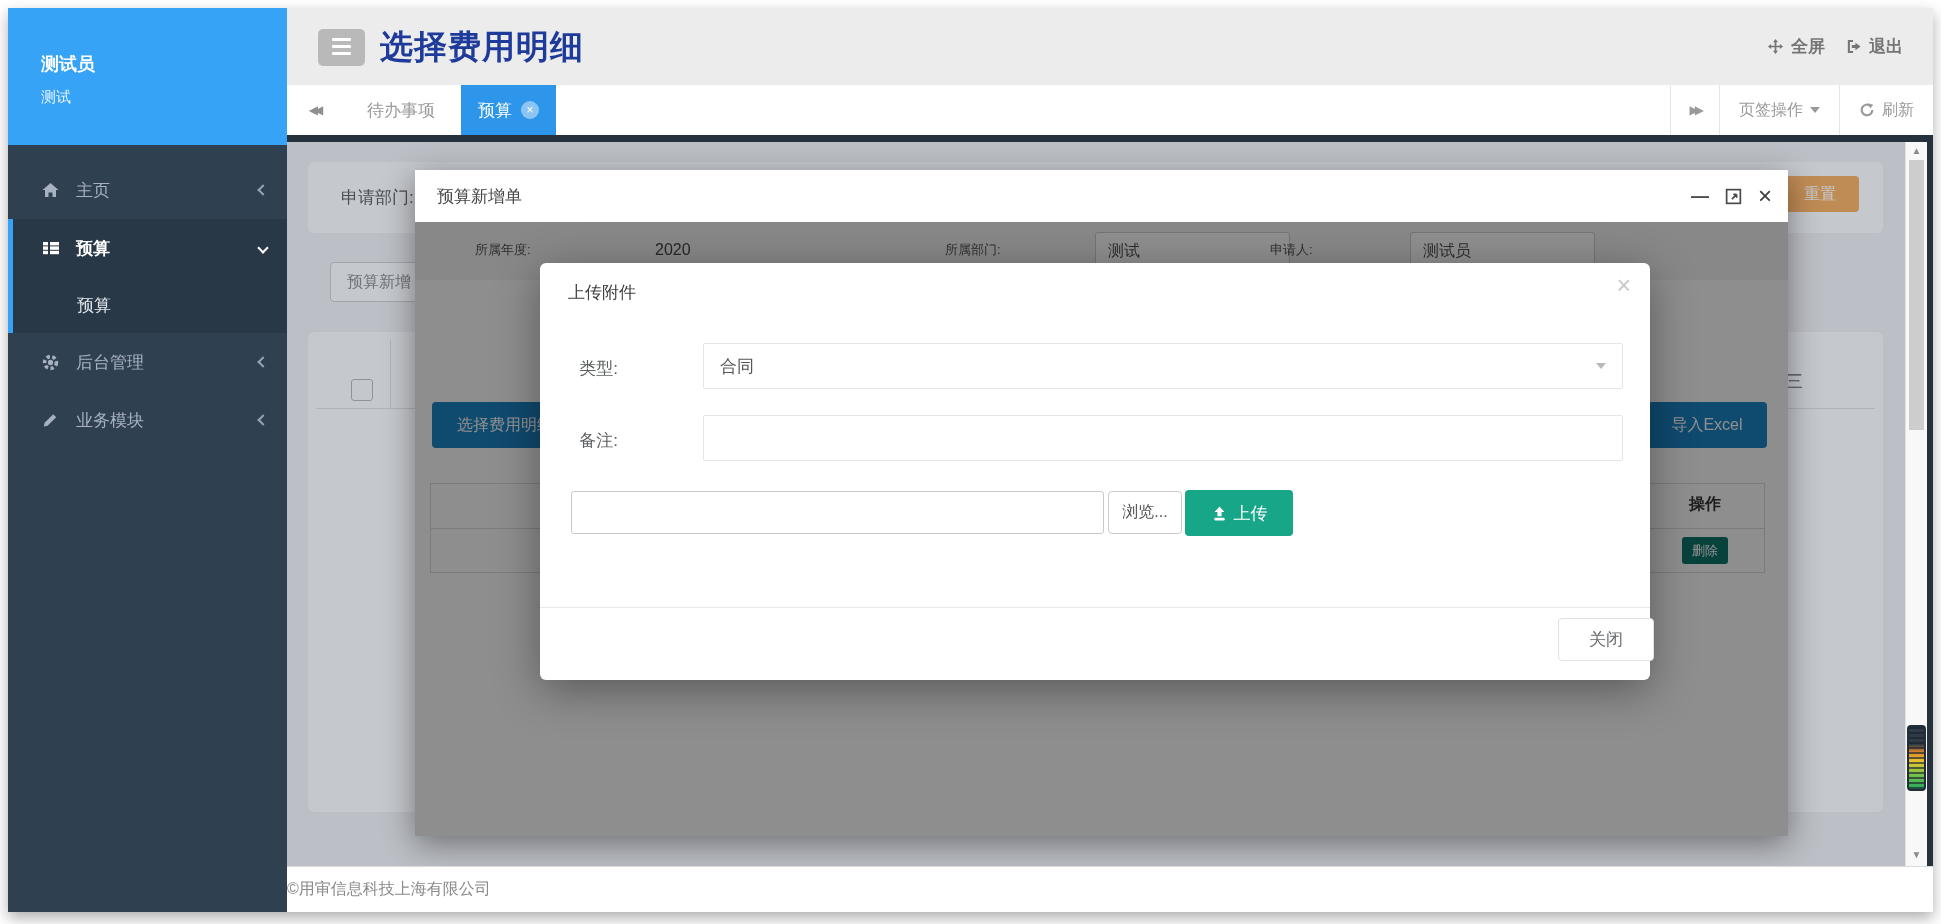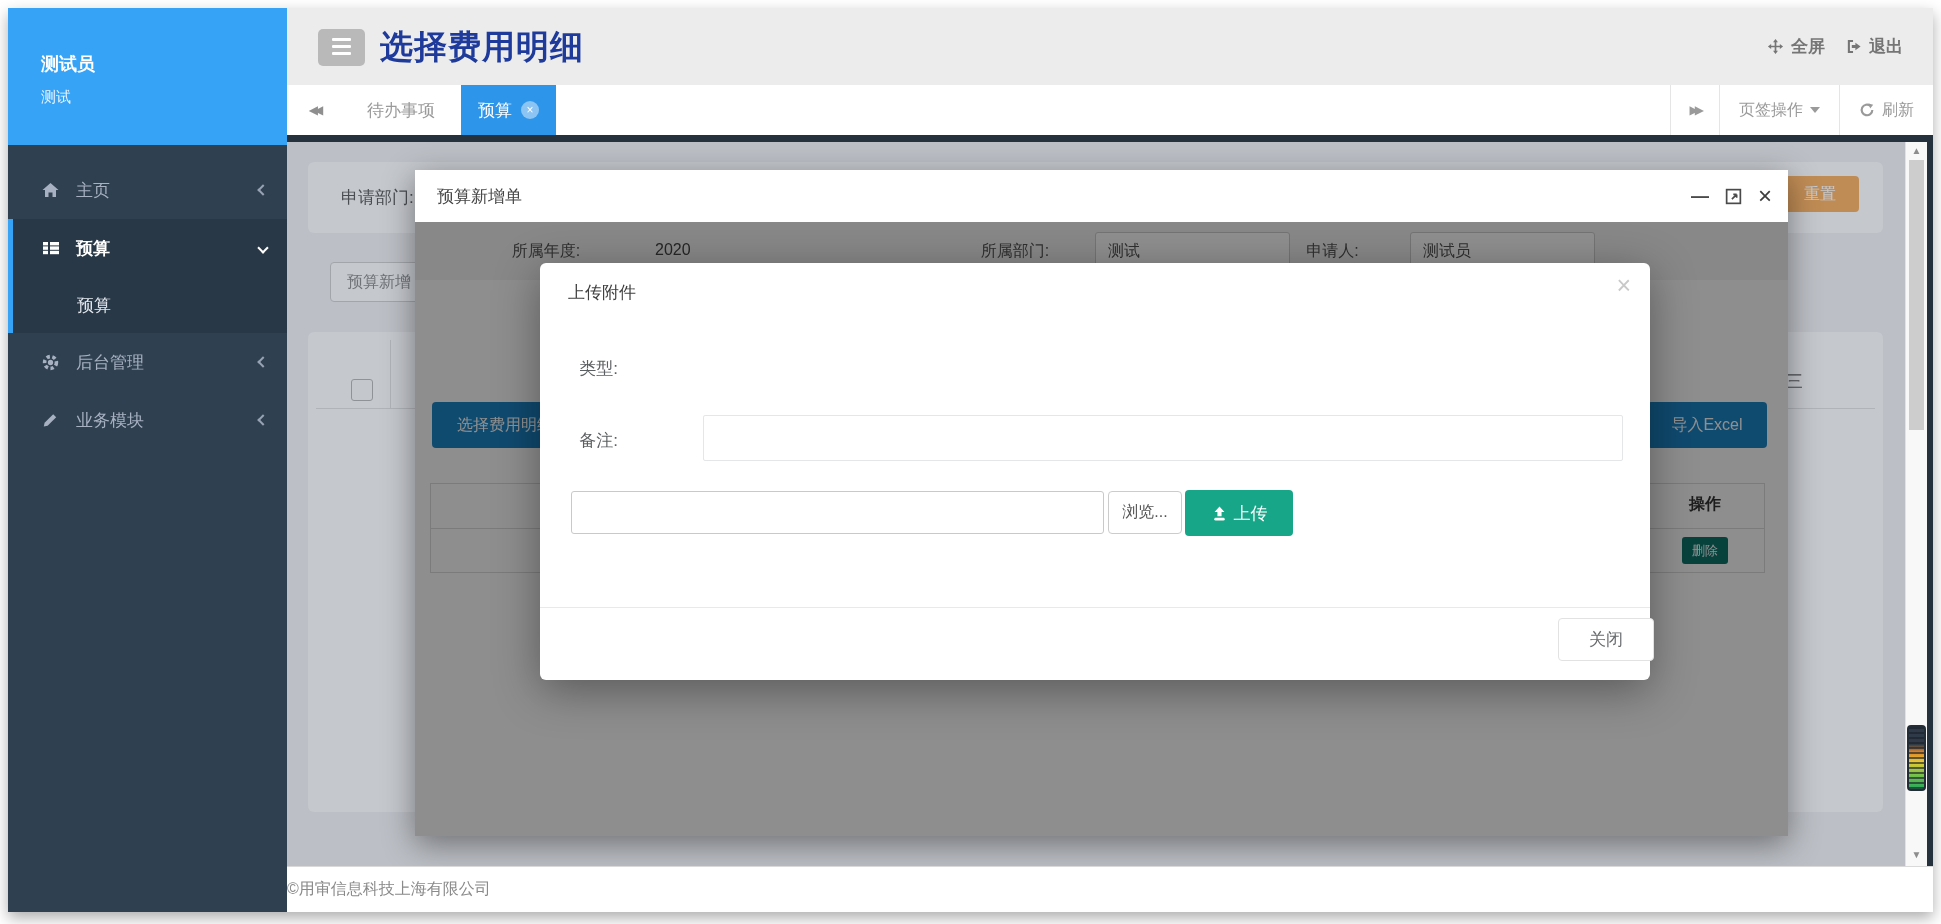--- a/index.html
+++ b/index.html
@@ -85,21 +85,21 @@
   
   .m1 { position:absolute; left:128px; top:28px; width:1373px; height:666px; background:#fff;
     box-shadow:0 8px 30px rgba(0,0,0,.42); }
   .m1-title { height:52px; display:flex; align-items:center; padding:0 16px 0 22px;
     font-size:17px; color:#464646; background:#fff; }
   .m1-ctrls { margin-left:auto; display:flex; gap:15px; align-items:center; color:#4a4a4a; }
   .m1-min { font-size:18px; font-weight:bold; cursor:pointer; }
   .m1-x { font-size:24px; cursor:pointer; color:#3d3d3d; }
   .m1-body { position:absolute; left:0; top:52px; right:0; bottom:0; background:#fdfdfd; }
   .m1-row1 { position:absolute; left:0; top:0; width:100%; height:58px; background:#f3f3f3; }
-  .flabel { position:absolute; top:19px; font-size:16px; color:#555; text-align:center; }
+  .flabel { position:absolute; top:19px; font-size:13px; color:#555; text-align:left; }
   .fvalue { position:absolute; top:19px; font-size:16px; color:#444; }
   .finput { position:absolute; top:10px; height:38px; background:#fff; border:1px solid #cfcfcf;
     border-radius:3px; font-size:16px; color:#555; line-height:36px; padding-left:12px; }
   .btn-blue { position:absolute; background:#1c84c6; color:#fff; border:none; border-radius:4px;
     font-size:16px; cursor:pointer; }
   .m1-table { position:absolute; left:15px; top:261px; width:1335px; height:90px; border:1px solid #dcdcdc; }
   .m1-th-line { position:absolute; left:0; top:44px; width:100%; height:1px; background:#dcdcdc; }
   .m1-col-line { position:absolute; left:1213px; top:0; width:1px; height:100%; background:#dcdcdc; }
   .m1-op { position:absolute; left:1213px; top:10px; width:122px; text-align:center;
     font-size:16px; font-weight:bold; color:#333; }
@@ -305,20 +305,24 @@
             </div>
           </div>
           <div class="m1-overlay"></div>
         </div>
 
         <div class="m2">
           <div class="m2-title">上传附件</div>
           <div class="m2-x">×</div>
 
           <span class="m2-label" style="top:94px;">类型:</span>
+          <div class="m2-field m2-select" style="top:80px;">
+            <span>合同</span>
+            <span class="caret"></span>
+          </div>
 
           <span class="m2-label" style="top:166px;">备注:</span>
           <div class="m2-field" style="top:152px;"></div>
 
           <div class="m2-file"></div>
           <button class="btn-browse">浏览...</button>
           <button class="btn-upload">
             <span>
               <svg width="17" height="17" viewBox="0 0 18 18" fill="#fff">
                     <path d="M9 1.5 L14.2 7.5 H11.2 V12 H6.8 V7.5 H3.8 Z"></path>

